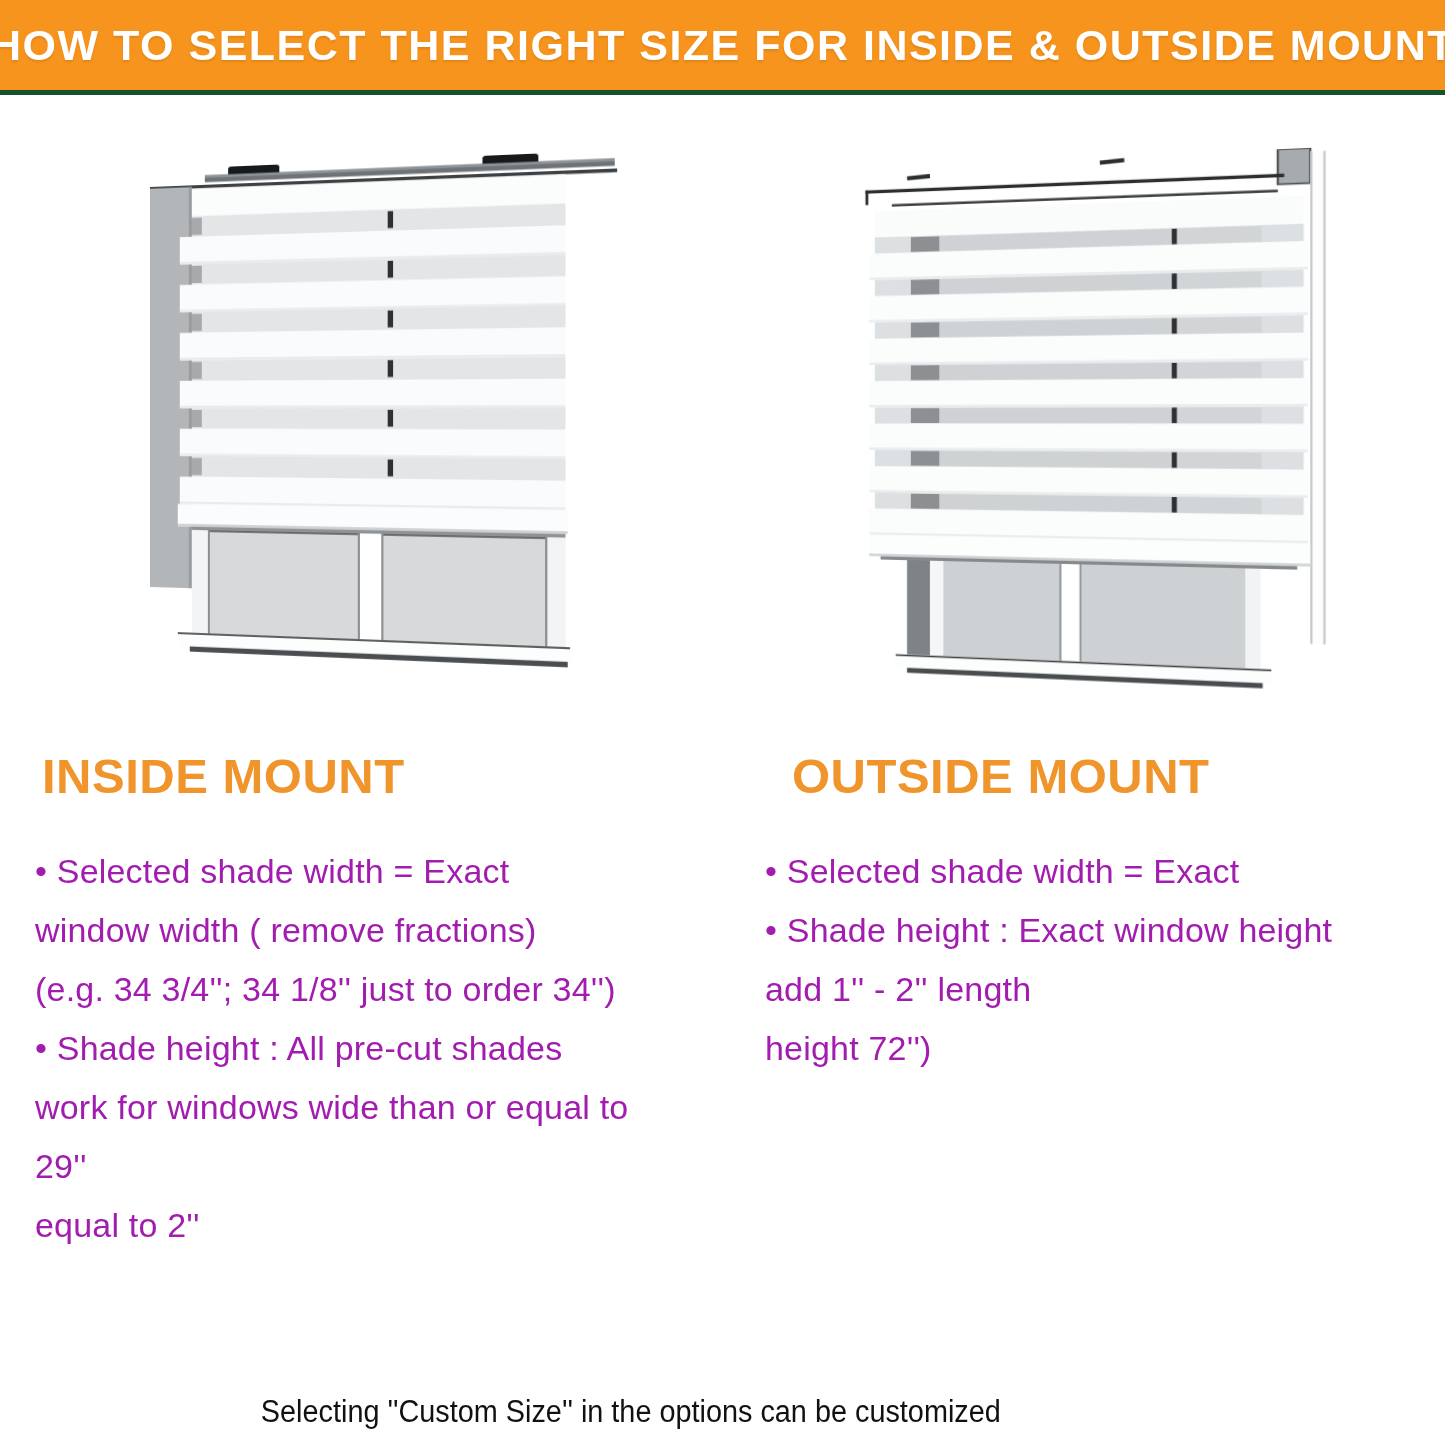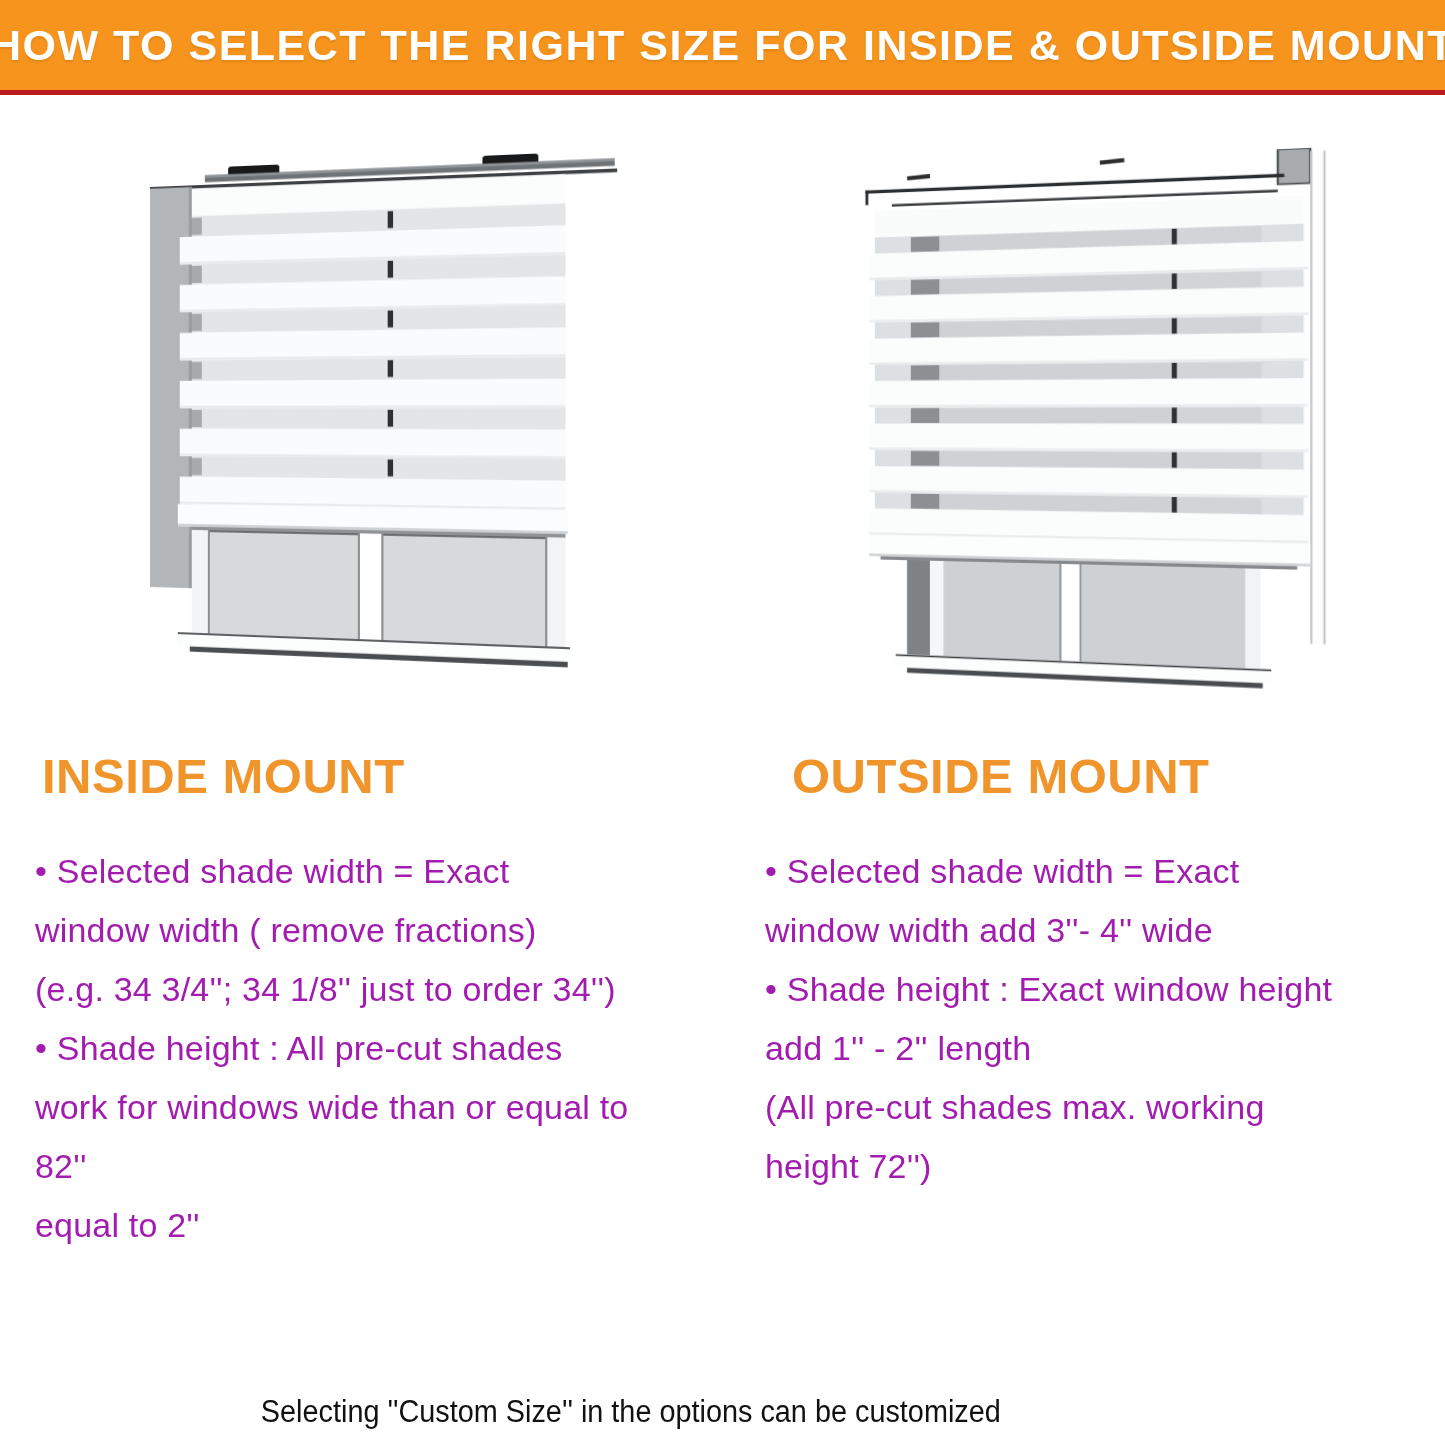--- a/index.html
+++ b/index.html
@@ -6,21 +6,21 @@
   html,body { background:#ffffff; }
   .page {
     position:relative; width:1445px; height:1432px;
     background:#ffffff; overflow:hidden;
     font-family:"Liberation Sans", sans-serif;
   }
 
   
   .banner {
     position:absolute; left:0; top:0; width:1445px; height:95px;
-    background:#f7941d; border-bottom:5px solid #b91c1c;
+    background:#f7941d; border-bottom:5px solid #14532d;
     display:flex; align-items:center; justify-content:center;
   }
   .banner-title {
     color:#ffffff; font-size:43px; font-weight:bold; letter-spacing:1.5px;
     text-shadow:0 2px 2px rgba(120,70,0,0.18);
     white-space:nowrap;
   }
 
   
   .illo { position:absolute; transform-origin:left center; }
@@ -242,30 +242,28 @@
 
   <div class="mount-heading h-inside">INSIDE MOUNT</div>
   <div class="mount-heading h-outside">OUTSIDE MOUNT</div>
 
   <div class="col col-left">
     <div class="tline">•  Selected shade width = Exact</div>
     <div class="tline">window width ( remove fractions)</div>
     <div class="tline">(e.g. 34 3/4''; 34 1/8'' just to order 34'')</div>
     <div class="tline">•  Shade height : All pre-cut shades</div>
     <div class="tline">work for windows wide than or equal to</div>
-    <div class="tline">82''</div>
+    <div class="tline">29''</div>
     <div class="tline">equal to 2''</div>
   </div>
 
   <div class="col col-right">
     <div class="tline">•  Selected shade width = Exact</div>
-    <div class="tline">window width add 3''- 4'' wide</div>
     <div class="tline">•  Shade height : Exact window height</div>
     <div class="tline">add 1'' - 2'' length</div>
-    <div class="tline">(All pre-cut shades max. working</div>
     <div class="tline">height 72'')</div>
   </div>
 
   <div class="footer-note">
     <span>Selecting ''Custom Size'' in the options can be customized</span>
   </div>
 
 </div>
 
 </body></html>

